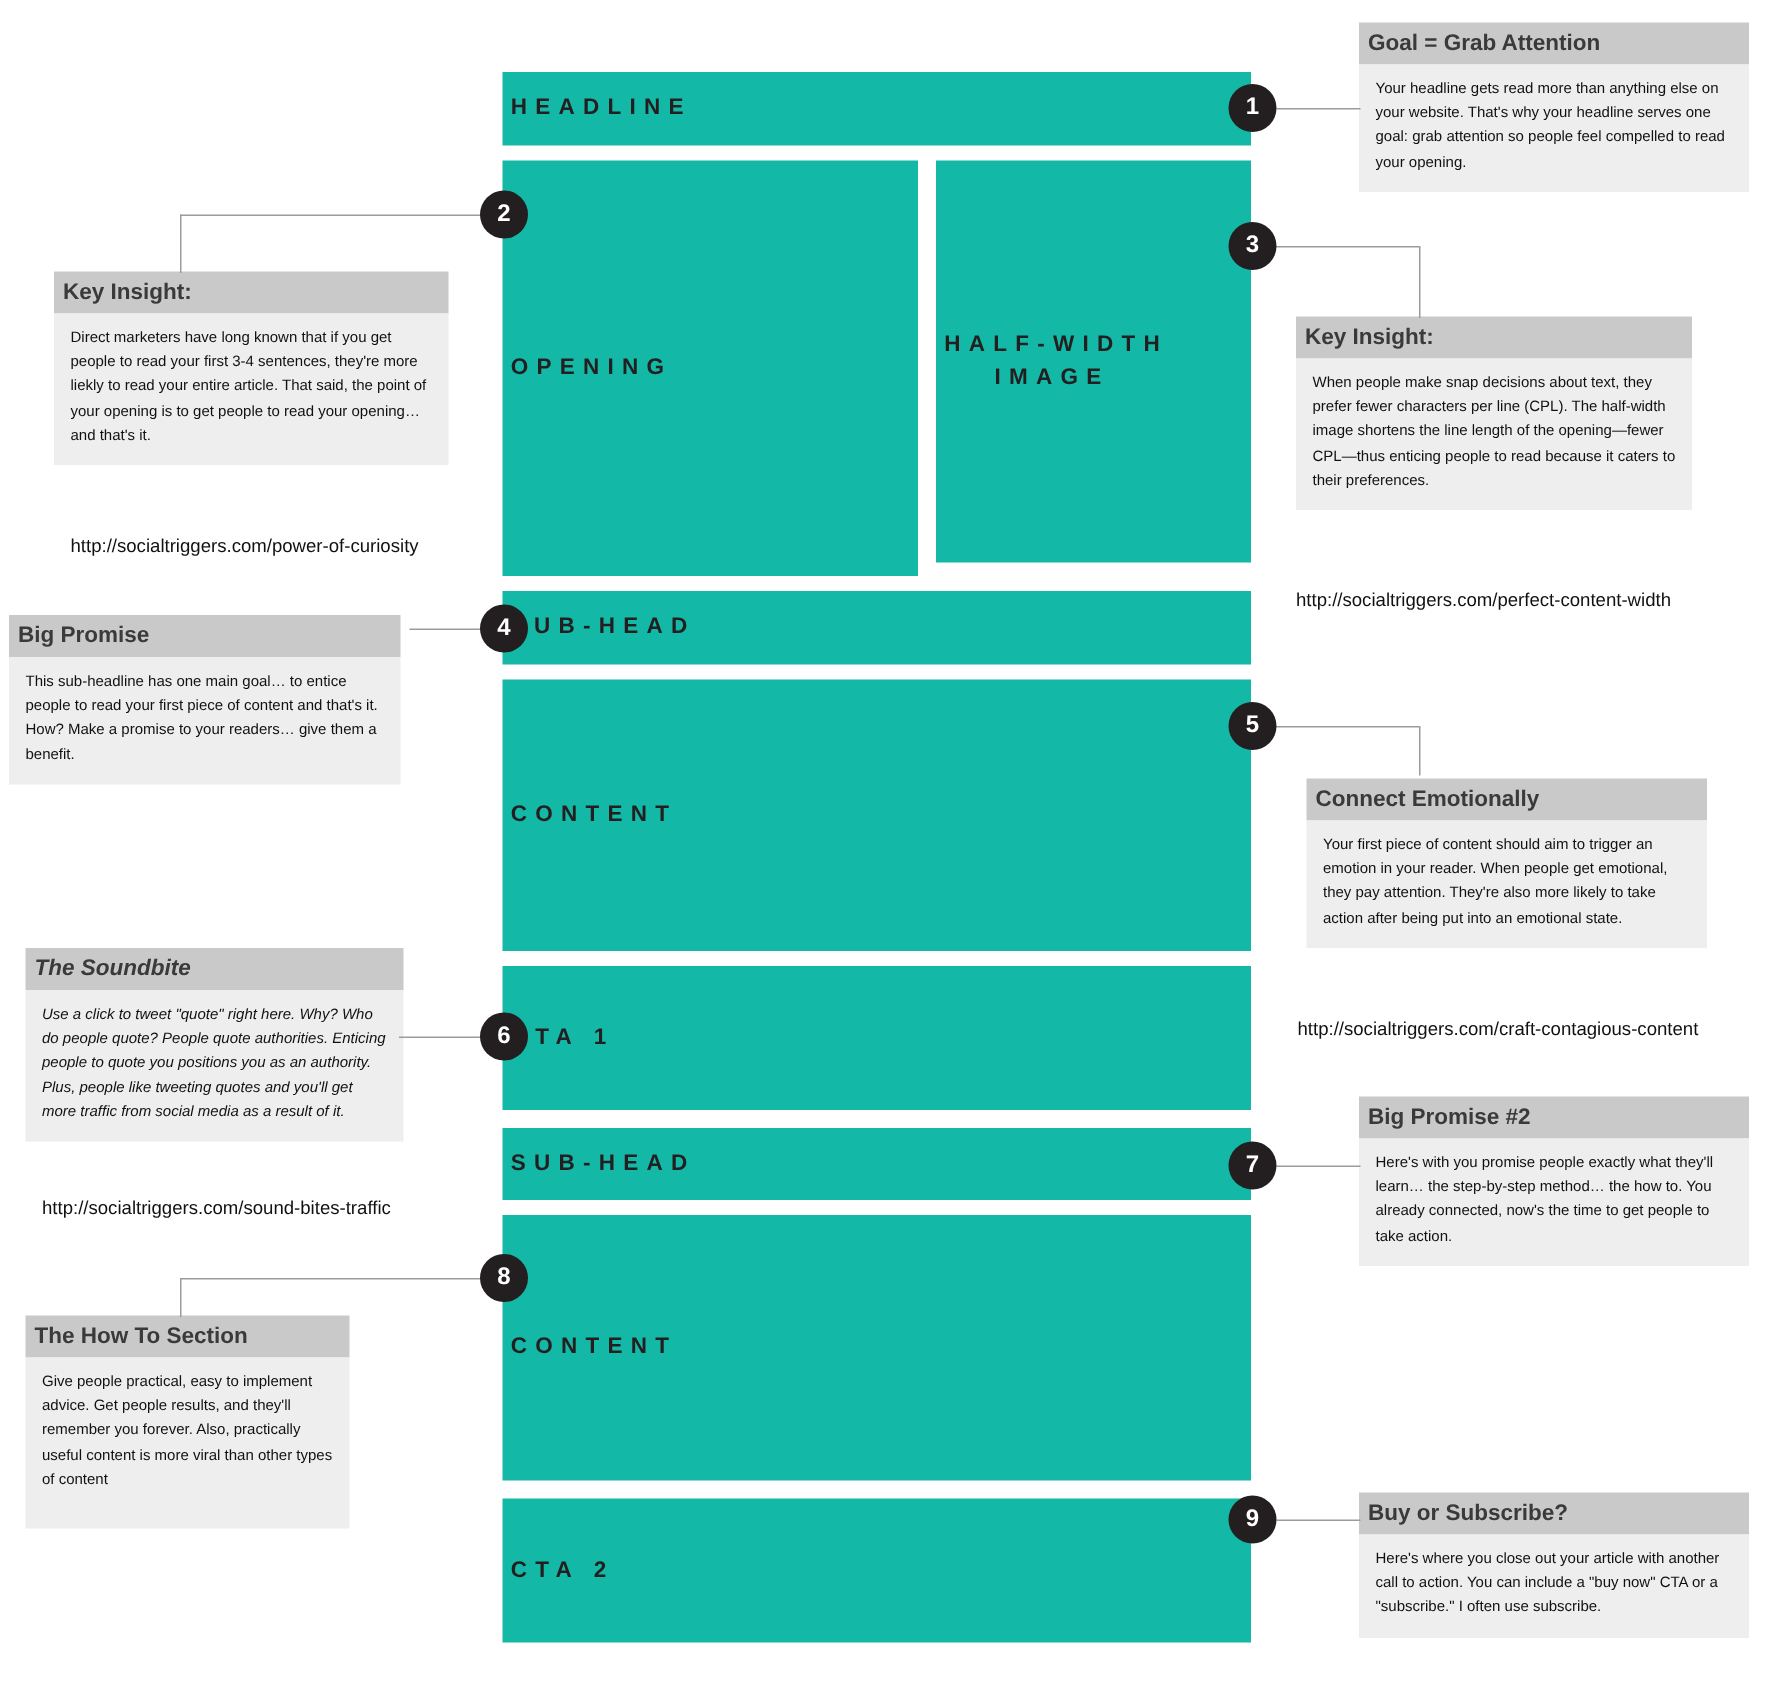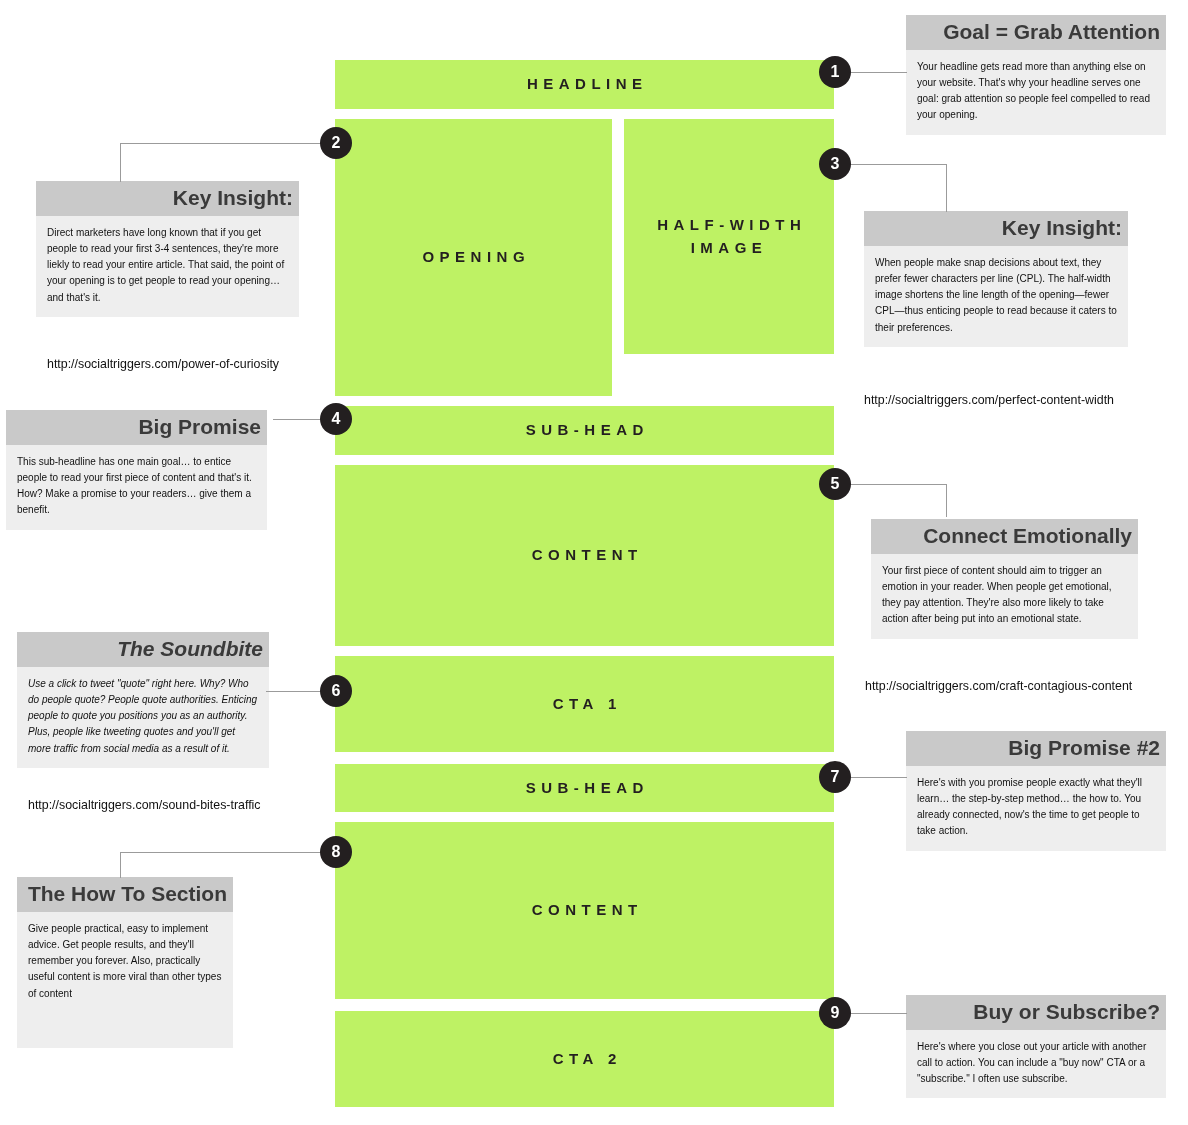--- a/index.html
+++ b/index.html
@@ -9,57 +9,56 @@
     font-family:"Liberation Sans",sans-serif;
     position:relative;
     overflow:hidden;
     -webkit-font-smoothing:antialiased;
   }
   #stage{position:absolute;left:0;top:0;width:1188px;height:1125px;}
 
   
   .wf{
     position:absolute;
-    background:#bef264;
+    background:#14b8a6;
     display:flex;
     align-items:center;
-    justify-content:center;
-    margin-top:12px;
+    justify-content:flex-start;
   }
   .wf .wf-label{
     font-size:15px;
     font-weight:bold;
     letter-spacing:5.5px;
     color:#231f20;
     text-align:center;
     line-height:1.5;
     text-indent:5.5px;
   }
 
   
   .card{position:absolute;}
   .card-head{
     background:#c9c9c9;
     color:#3a3a3a;
-    font-size:21px;
+    font-size:15px;
     font-weight:bold;
-    text-align:right;
+    text-align:left;
     padding:5px 6px 6px;
     line-height:1.15;
     box-sizing:border-box;
   }
   .card-body{
     background:#eeeeee;
     color:#111111;
     font-size:10px;
     line-height:16.1px;
     padding:9px 11px 11px;
     box-sizing:border-box;
   }
-  .card-body.tall{padding-bottom:46px;}
+  .card-body.tall{padding-bottom:24px;}
   .src{
     position:absolute;
     font-size:12.4px;
     color:#111111;
     white-space:nowrap;
   }
 
   
   .badge{
     position:absolute;
@@ -106,21 +105,21 @@
   <div class="ln h" style="left:851px;top:1013px;width:56px;"></div>
 
   <div class="wf" style="left:335px;top:48px;width:499px;height:49px;">
     <span class="wf-label">HEADLINE</span>
   </div>
 
   <div class="wf" style="left:335px;top:107px;width:277px;height:277px;">
     <span class="wf-label">OPENING</span>
   </div>
 
-  <div class="wf" style="left:624px;top:107px;width:210px;height:235px;">
+  <div class="wf" style="left:624px;top:107px;width:210px;height:268px;">
     <span class="wf-label" style="white-space:pre-line;">HALF-WIDTH
 IMAGE</span>
   </div>
 
   <div class="wf" style="left:335px;top:394px;width:499px;height:49px;">
     <span class="wf-label">SUB-HEAD</span>
   </div>
 
   <div class="wf" style="left:335px;top:453px;width:499px;height:181px;">
     <span class="wf-label">CONTENT</span>

